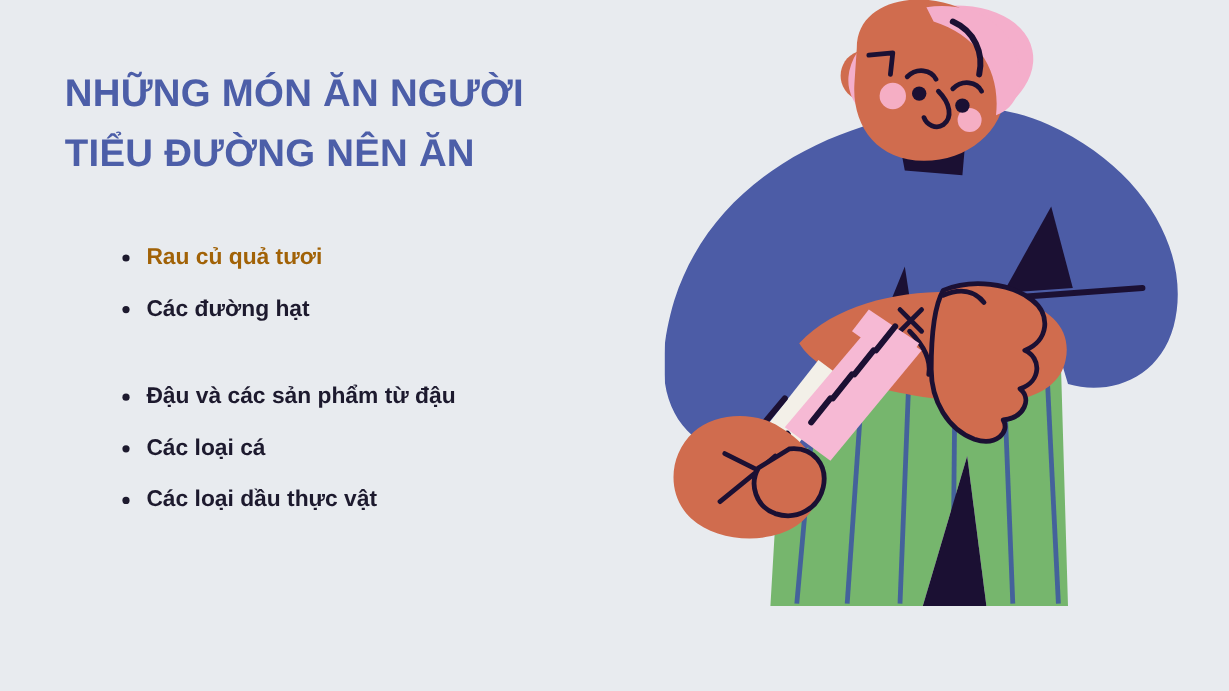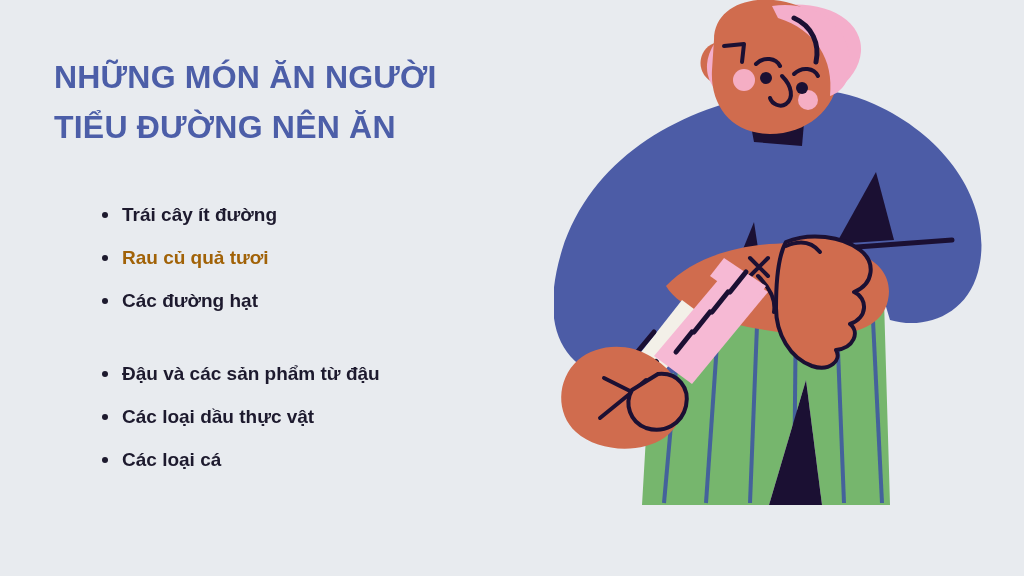--- a/index.html
+++ b/index.html
@@ -91,43 +91,39 @@
 <body style="background: rgb(232, 235, 239);">
 
 <div id="slide" style="background: rgb(232, 235, 239);">
 
   <div id="text-column">
 
     <h1 id="page-title" style="color: rgb(76, 94, 168);">NHỮNG MÓN ĂN NGƯỜI
 TIỂU ĐƯỜNG NÊN ĂN</h1>
 
     <ul id="bullet-list">
+      <li style="color: #a16207;">
+        <span class="bullet-dot" style="background: rgb(29, 26, 46);"></span>
+        <span>Rau củ quả tươi</span>
+      </li>
       <li style="color: rgb(29, 26, 46);">
         <span class="bullet-dot" style="background: rgb(29, 26, 46);"></span>
-        <span>Trái cây ít đường</span>
-      </li>
-      <li style="color: #a16207;">
-        <span class="bullet-dot" style="background: rgb(29, 26, 46);"></span>
-        <span>Rau củ quả tươi</span>
+        <span>Các đường hạt</span>
+      </li>
+      <li style="color: rgb(29, 26, 46); margin-top: 30px;">
+        <span class="bullet-dot" style="background: rgb(29, 26, 46);"></span>
+        <span>Đậu và các sản phẩm từ đậu</span>
       </li>
       <li style="color: rgb(29, 26, 46);">
         <span class="bullet-dot" style="background: rgb(29, 26, 46);"></span>
-        <span>Các đường hạt</span>
-      </li>
-      <li style="color: rgb(29, 26, 46); margin-top: 30px;">
-        <span class="bullet-dot" style="background: rgb(29, 26, 46);"></span>
-        <span>Đậu và các sản phẩm từ đậu</span>
+        <span>Các loại cá</span>
       </li>
       <li style="color: rgb(29, 26, 46);">
         <span class="bullet-dot" style="background: rgb(29, 26, 46);"></span>
         <span>Các loại dầu thực vật</span>
-      </li>
-      <li style="color: rgb(29, 26, 46);">
-        <span class="bullet-dot" style="background: rgb(29, 26, 46);"></span>
-        <span>Các loại cá</span>
       </li>
     </ul>
 
   </div>
 
   <div id="illustration">
     <svg viewBox="0 0 470 576" xmlns="http://www.w3.org/2000/svg">
 
       <g>
         <path d="M100 300 L330 300 L336 505 L268 505 L252 380 L215 505 L88 505 Z" fill="#76b66d"></path>

